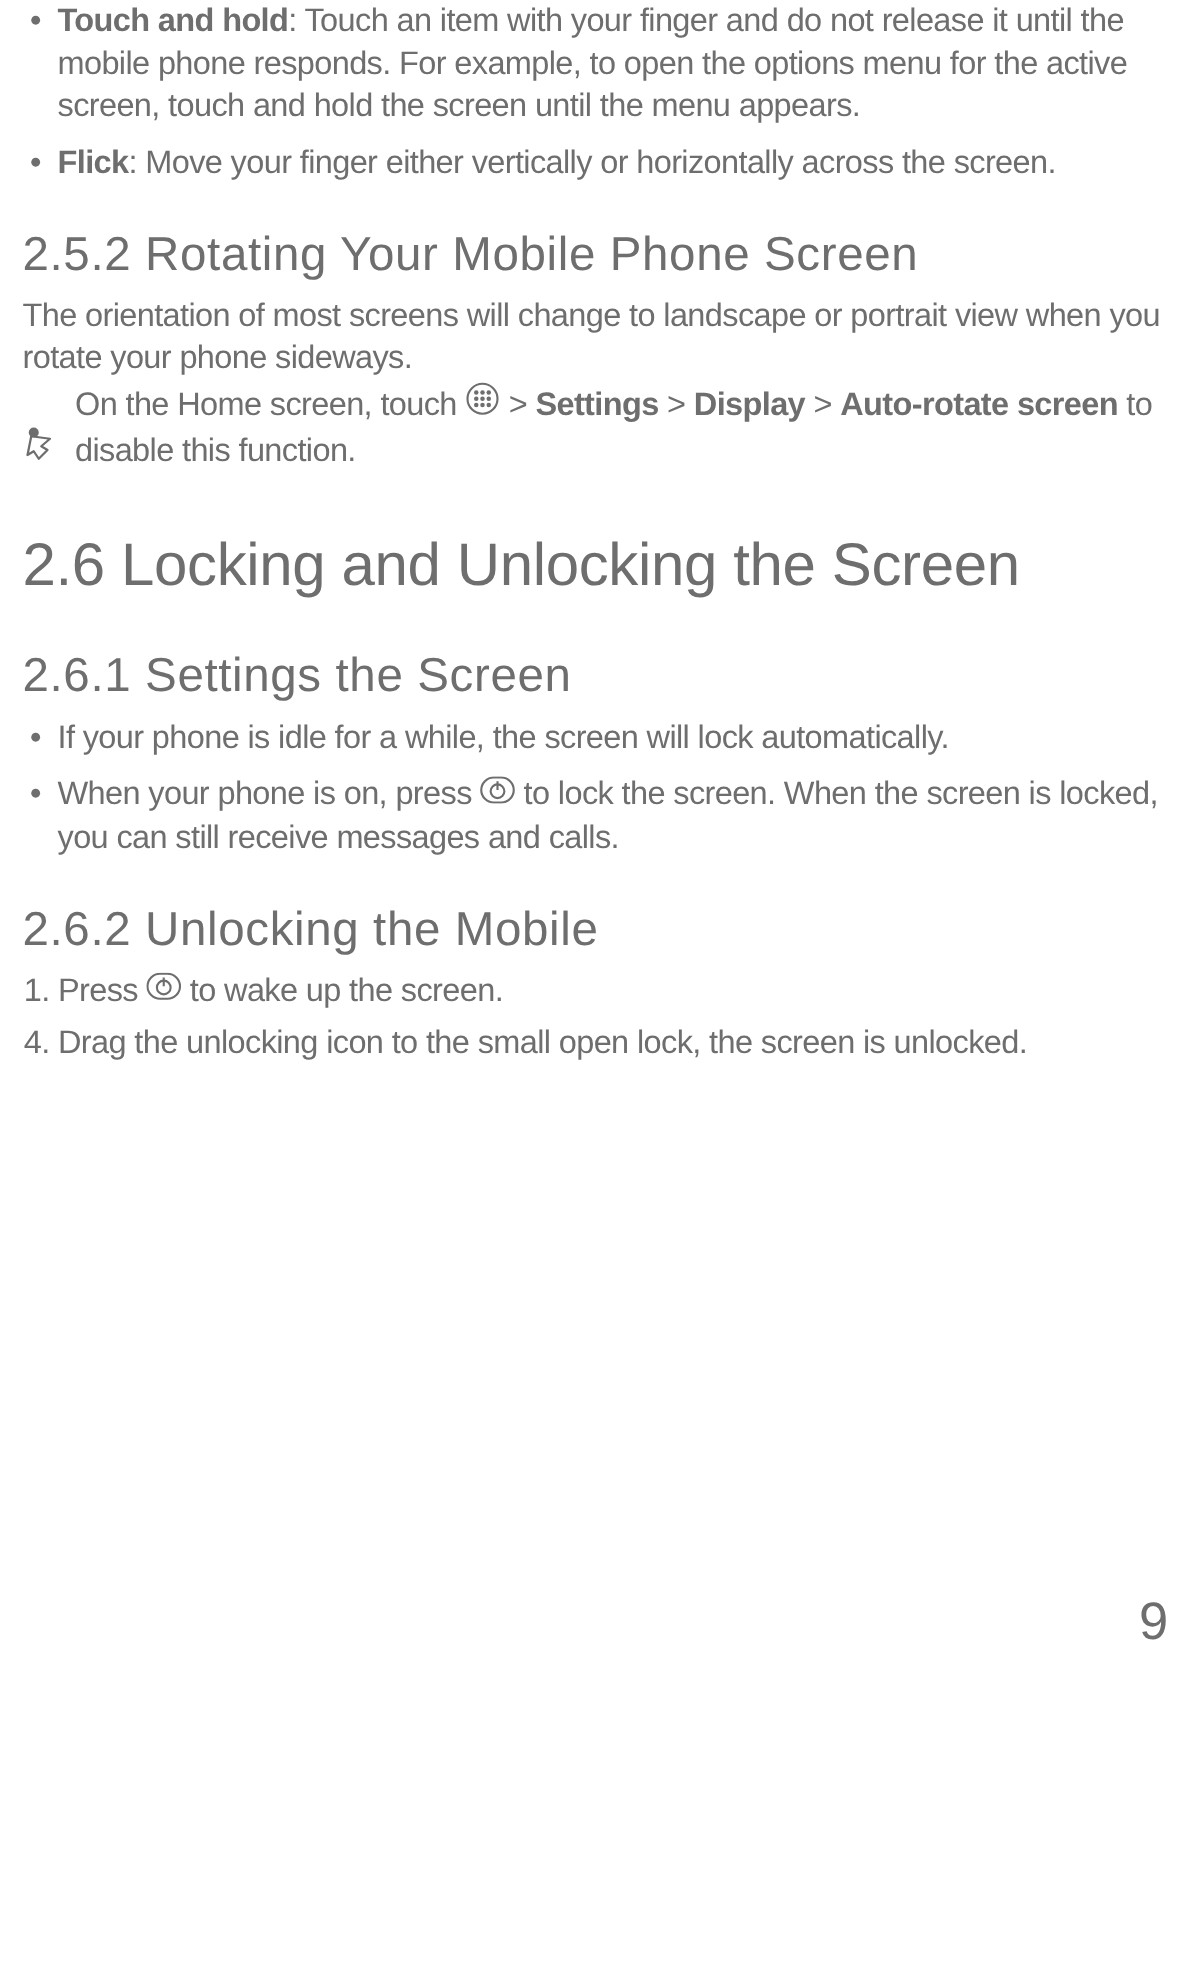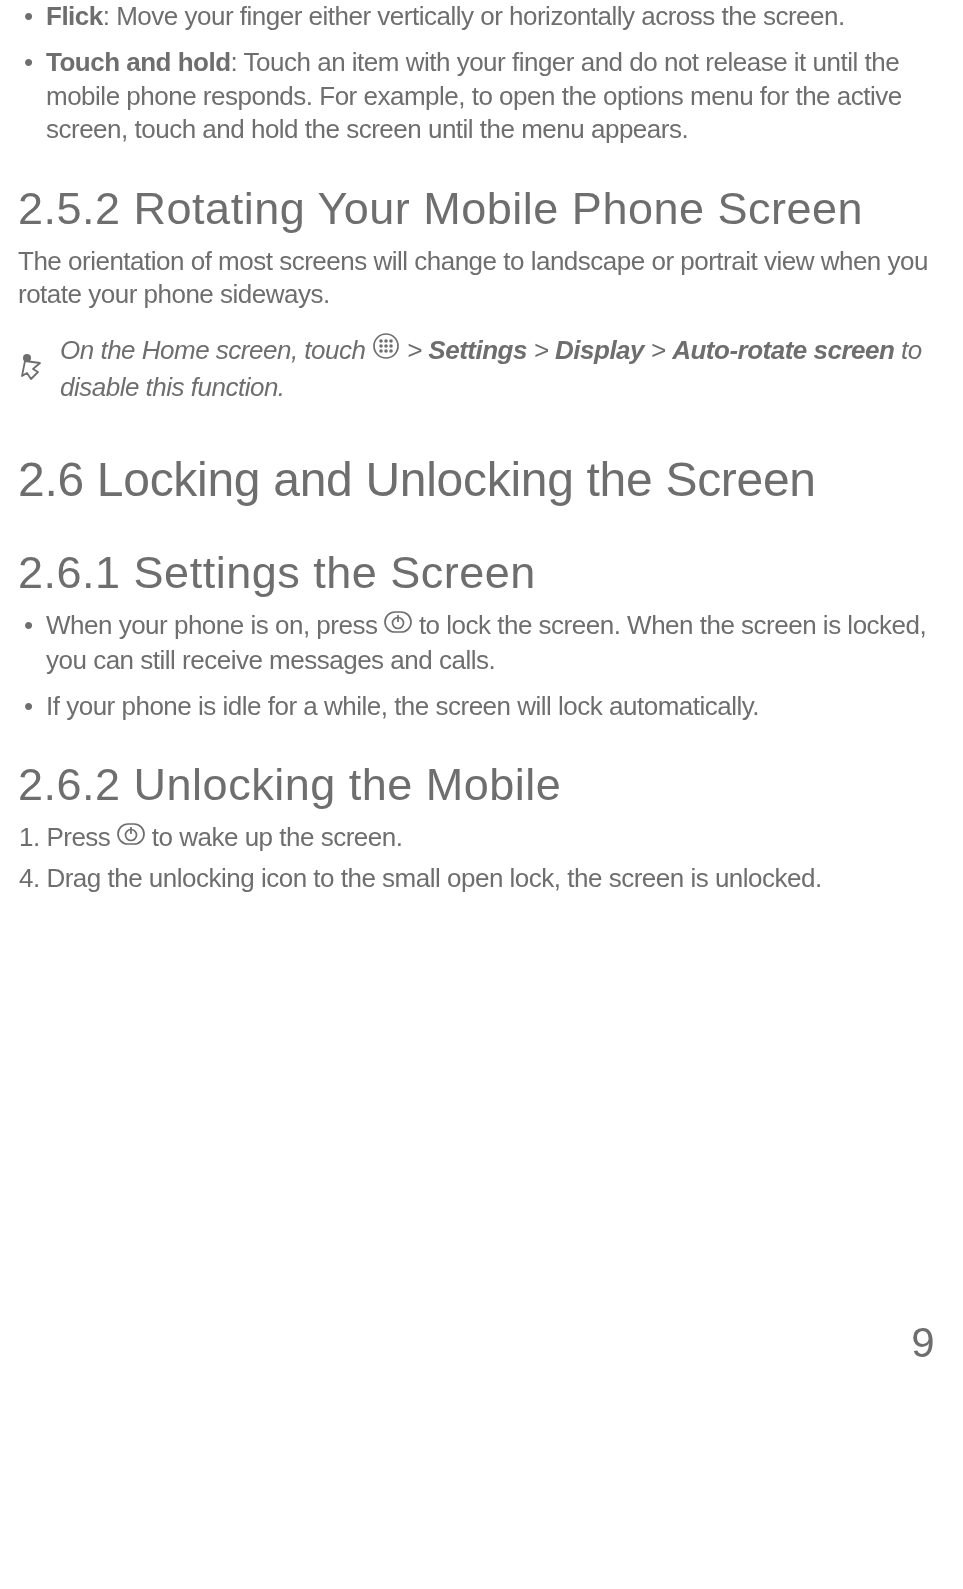--- a/index.html
+++ b/index.html
@@ -26,28 +26,27 @@
       left: 6px;
       top: 0;
       color: #6e6e6e;
     }
     .bold { font-weight: bold; }
     h2 {
       font-weight: normal;
       color: #6e6e6e;
       margin: 30px 0 6px 0;
     }
-    h2.h-sub { font-size: 45px; letter-spacing: 0.5px; margin-top: 33px; }
+    h2.h-sub { font-size: 38px; letter-spacing: 0.5px; margin-top: 33px; }
     h2.h-main { font-size: 48px; margin-top: 44px; margin-bottom: 20px; letter-spacing: -0.3px; }
     p { margin: 6px 0 2px 0; }
     .note {
       display: flex;
-      align-items: center;
-      margin: 22px 0 10px 0;
-      font-style: italic;
+      align-items: flex-end;
+      margin: 4px 0 10px 0;
     }
     .note-icon {
       flex: 0 0 auto;
       margin-right: 12px;
       margin-top: 2px;
     }
     .note-text { flex: 1 1 auto; }
     .icon-inline {
       display: inline-block;
       vertical-align: middle;
@@ -63,24 +62,24 @@
       color: #6e6e6e;
       margin-top: 420px;
       padding-right: 4px;
     }
   </style>
 </head>
 <body>
 
 <ul class="bullet-list">
   <li>
-    <span class="bold">Flick</span><span>: Move your finger either vertically or horizontally across the screen.</span>
+    <span class="bold">Touch and hold</span><span>: Touch an item with your finger and do not release it until the mobile phone responds. For example, to open the options menu for the active screen, touch and hold the screen until the menu appears.</span>
   </li>
   <li>
-    <span class="bold">Touch and hold</span><span>: Touch an item with your finger and do not release it until the mobile phone responds. For example, to open the options menu for the active screen, touch and hold the screen until the menu appears.</span>
+    <span class="bold">Flick</span><span>: Move your finger either vertically or horizontally across the screen.</span>
   </li>
 </ul>
 
 <h2 class="h-sub">2.5.2  Rotating Your Mobile Phone Screen</h2>
 <p>The orientation of most screens will change to landscape or portrait view when you rotate your phone sideways.</p>
 
 <div class="note">
   <span class="note-icon">
     <svg width="30" height="30" viewBox="0 0 30 30">
       <circle cx="9" cy="7" r="4" fill="#6e6e6e"></circle>
@@ -105,32 +104,32 @@
     </span>
     <span> &gt; </span><span class="bold">Settings</span><span> &gt; </span><span class="bold">Display</span><span> &gt; </span><span class="bold">Auto-rotate screen</span><span> to disable this function.</span>
   </div>
 </div>
 
 <h2 class="h-main">2.6  Locking and Unlocking the Screen</h2>
 
 <h2 class="h-sub">2.6.1  Settings the Screen</h2>
 <ul class="bullet-list">
   <li>
+    <span>If your phone is idle for a while, the screen will lock automatically.</span>
+  </li>
+  <li>
     <span>When your phone is on, press </span>
     <span class="icon-inline">
       <svg width="28" height="22" viewBox="0 0 28 22">
         <rect x="1" y="1" width="26" height="20" rx="10" fill="none" stroke="#6e6e6e" stroke-width="1.7"></rect>
         <circle cx="14" cy="12" r="5.5" fill="none" stroke="#6e6e6e" stroke-width="1.7"></circle>
         <line x1="14" y1="4" x2="14" y2="11" stroke="#6e6e6e" stroke-width="1.7"></line>
       </svg>
     </span>
     <span> to lock the screen. When the screen is locked, you can still receive messages and calls.</span>
-  </li>
-  <li>
-    <span>If your phone is idle for a while, the screen will lock automatically.</span>
   </li>
 </ul>
 
 <h2 class="h-sub">2.6.2  Unlocking the Mobile</h2>
 <div class="step">
   <span>1. Press </span>
   <span class="icon-inline">
     <svg width="28" height="22" viewBox="0 0 28 22">
       <rect x="1" y="1" width="26" height="20" rx="10" fill="none" stroke="#6e6e6e" stroke-width="1.7"></rect>
       <circle cx="14" cy="12" r="5.5" fill="none" stroke="#6e6e6e" stroke-width="1.7"></circle>

